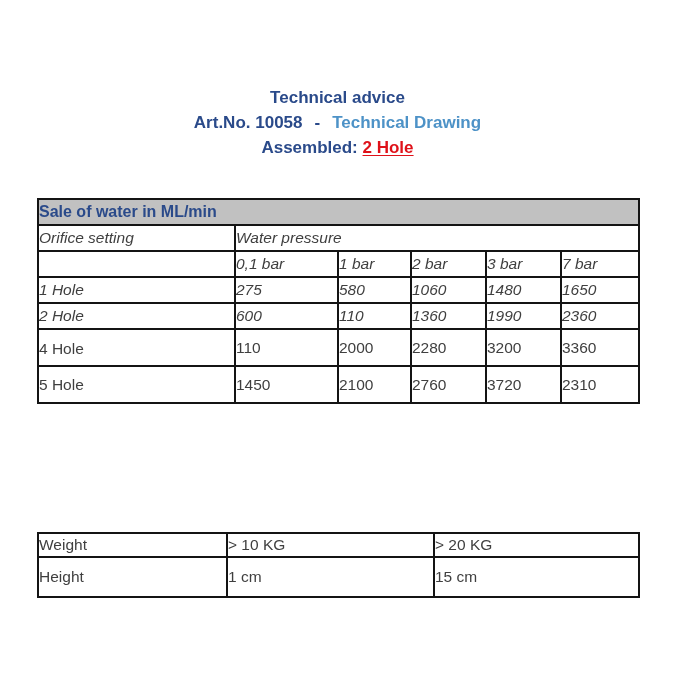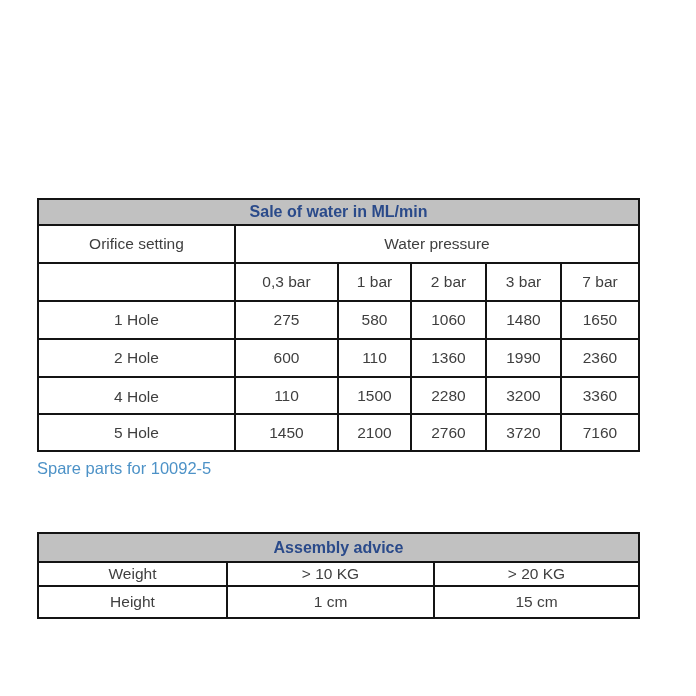--- a/index.html
+++ b/index.html
@@ -37,79 +37,89 @@
   table.tbl {
     position: absolute; left: 37px;
     width: 601px;
     border-collapse: collapse;
     table-layout: fixed;
     color: #3f3f3f;
     font-size: 15.5px;
   }
   table.tbl td {
     border: 2px solid #141414;
-    text-align: center;
+    text-align: left;
     vertical-align: middle;
     overflow: hidden;
   }
   td.tbl-title {
     background: #c1c1c1;
     color: #2a4a8a;
     font-weight: bold;
     font-size: 16px;
   }
 
   
   table.water { top: 198px; }
   table.water tr.title-row td { height: 26px; }
-  table.water tr.r26 td { height: 38px; }
+  table.water tr.r26 td { height: 26px; font-style: italic; }
   table.water tr.r38 td { height: 37px; }
   table.water tr.r27 td { height: 37px; }
   td.vtop { vertical-align: top; padding-top: 3px; }
 
   
   .spare-parts {
     position: absolute; top: 459px; left: 37px;
     color: #4d92c7;
     font-size: 16.5px;
     cursor: pointer;
   }
 
   
   table.assembly { top: 532px; }
   table.assembly tr.title-row td { height: 29px; }
   table.assembly tr.rowa td { height: 24px; }
-  table.assembly tr.rowb td { height: 32px; }
+  table.assembly tr.rowb td { height: 40px; }
 </style>
 </head>
 <body>
 
 <div class="page">
 
+  <div class="header-block">
+    <div class="header-line">Technical advice</div>
+    <div class="header-line">
+      <span>Art.No. 10058</span><span class="dash-sep">-</span><span class="link-blue">Technical Drawing</span>
+    </div>
+    <div class="header-line">
+      <span>Assembled:</span>
+      <span class="red-underline">2 Hole</span>
+    </div>
+  </div>
 
   <table class="tbl water">
     <colgroup>
       <col style="width:197px">
         <col style="width:103px">
         <col style="width:73px">
         <col style="width:75px">
         <col style="width:75px">
         <col style="width:78px">
     </colgroup>
     <tbody>
         <tr class="title-row">
       <td colspan="6" class="tbl-title">Sale of water in ML/min</td>
     </tr>
     <tr class="r26">
       <td>Orifice setting</td>
       <td colspan="5">Water pressure</td>
     </tr>
     <tr class="r26">
       <td></td>
-      <td>0,3 bar</td>
+      <td>0,1 bar</td>
       <td>1 bar</td>
       <td>2 bar</td>
       <td>3 bar</td>
       <td>7 bar</td>
     </tr>
     <tr class="r26">
       <td>1 Hole</td>
       <td>275</td>
       <td>580</td>
       <td>1060</td>
@@ -120,48 +130,44 @@
       <td>2 Hole</td>
       <td>600</td>
       <td>110</td>
       <td>1360</td>
       <td>1990</td>
       <td>2360</td>
     </tr>
     <tr class="r38">
       <td class="vtop">4 Hole</td>
       <td>110</td>
-      <td>1500</td>
+      <td>2000</td>
       <td>2280</td>
       <td>3200</td>
       <td>3360</td>
     </tr>
     <tr class="r27">
       <td>5 Hole</td>
       <td>1450</td>
       <td>2100</td>
       <td>2760</td>
       <td>3720</td>
-      <td>7160</td>
+      <td>2310</td>
     </tr>
   </tbody>
     </table>
 
-  <div class="spare-parts">Spare parts for 10092-5</div>
 
   <table class="tbl assembly">
     <colgroup>
       <col style="width:189px">
         <col style="width:207px">
         <col style="width:205px">
     </colgroup>
     <tbody>
-        <tr class="title-row">
-      <td colspan="3" class="tbl-title">Assembly advice</td>
-    </tr>
     <tr class="rowa">
       <td>Weight</td>
       <td>&gt; 10 KG</td>
       <td>&gt; 20 KG</td>
     </tr>
     <tr class="rowb">
       <td>Height</td>
       <td>1 cm</td>
       <td>15 cm</td>
     </tr>

